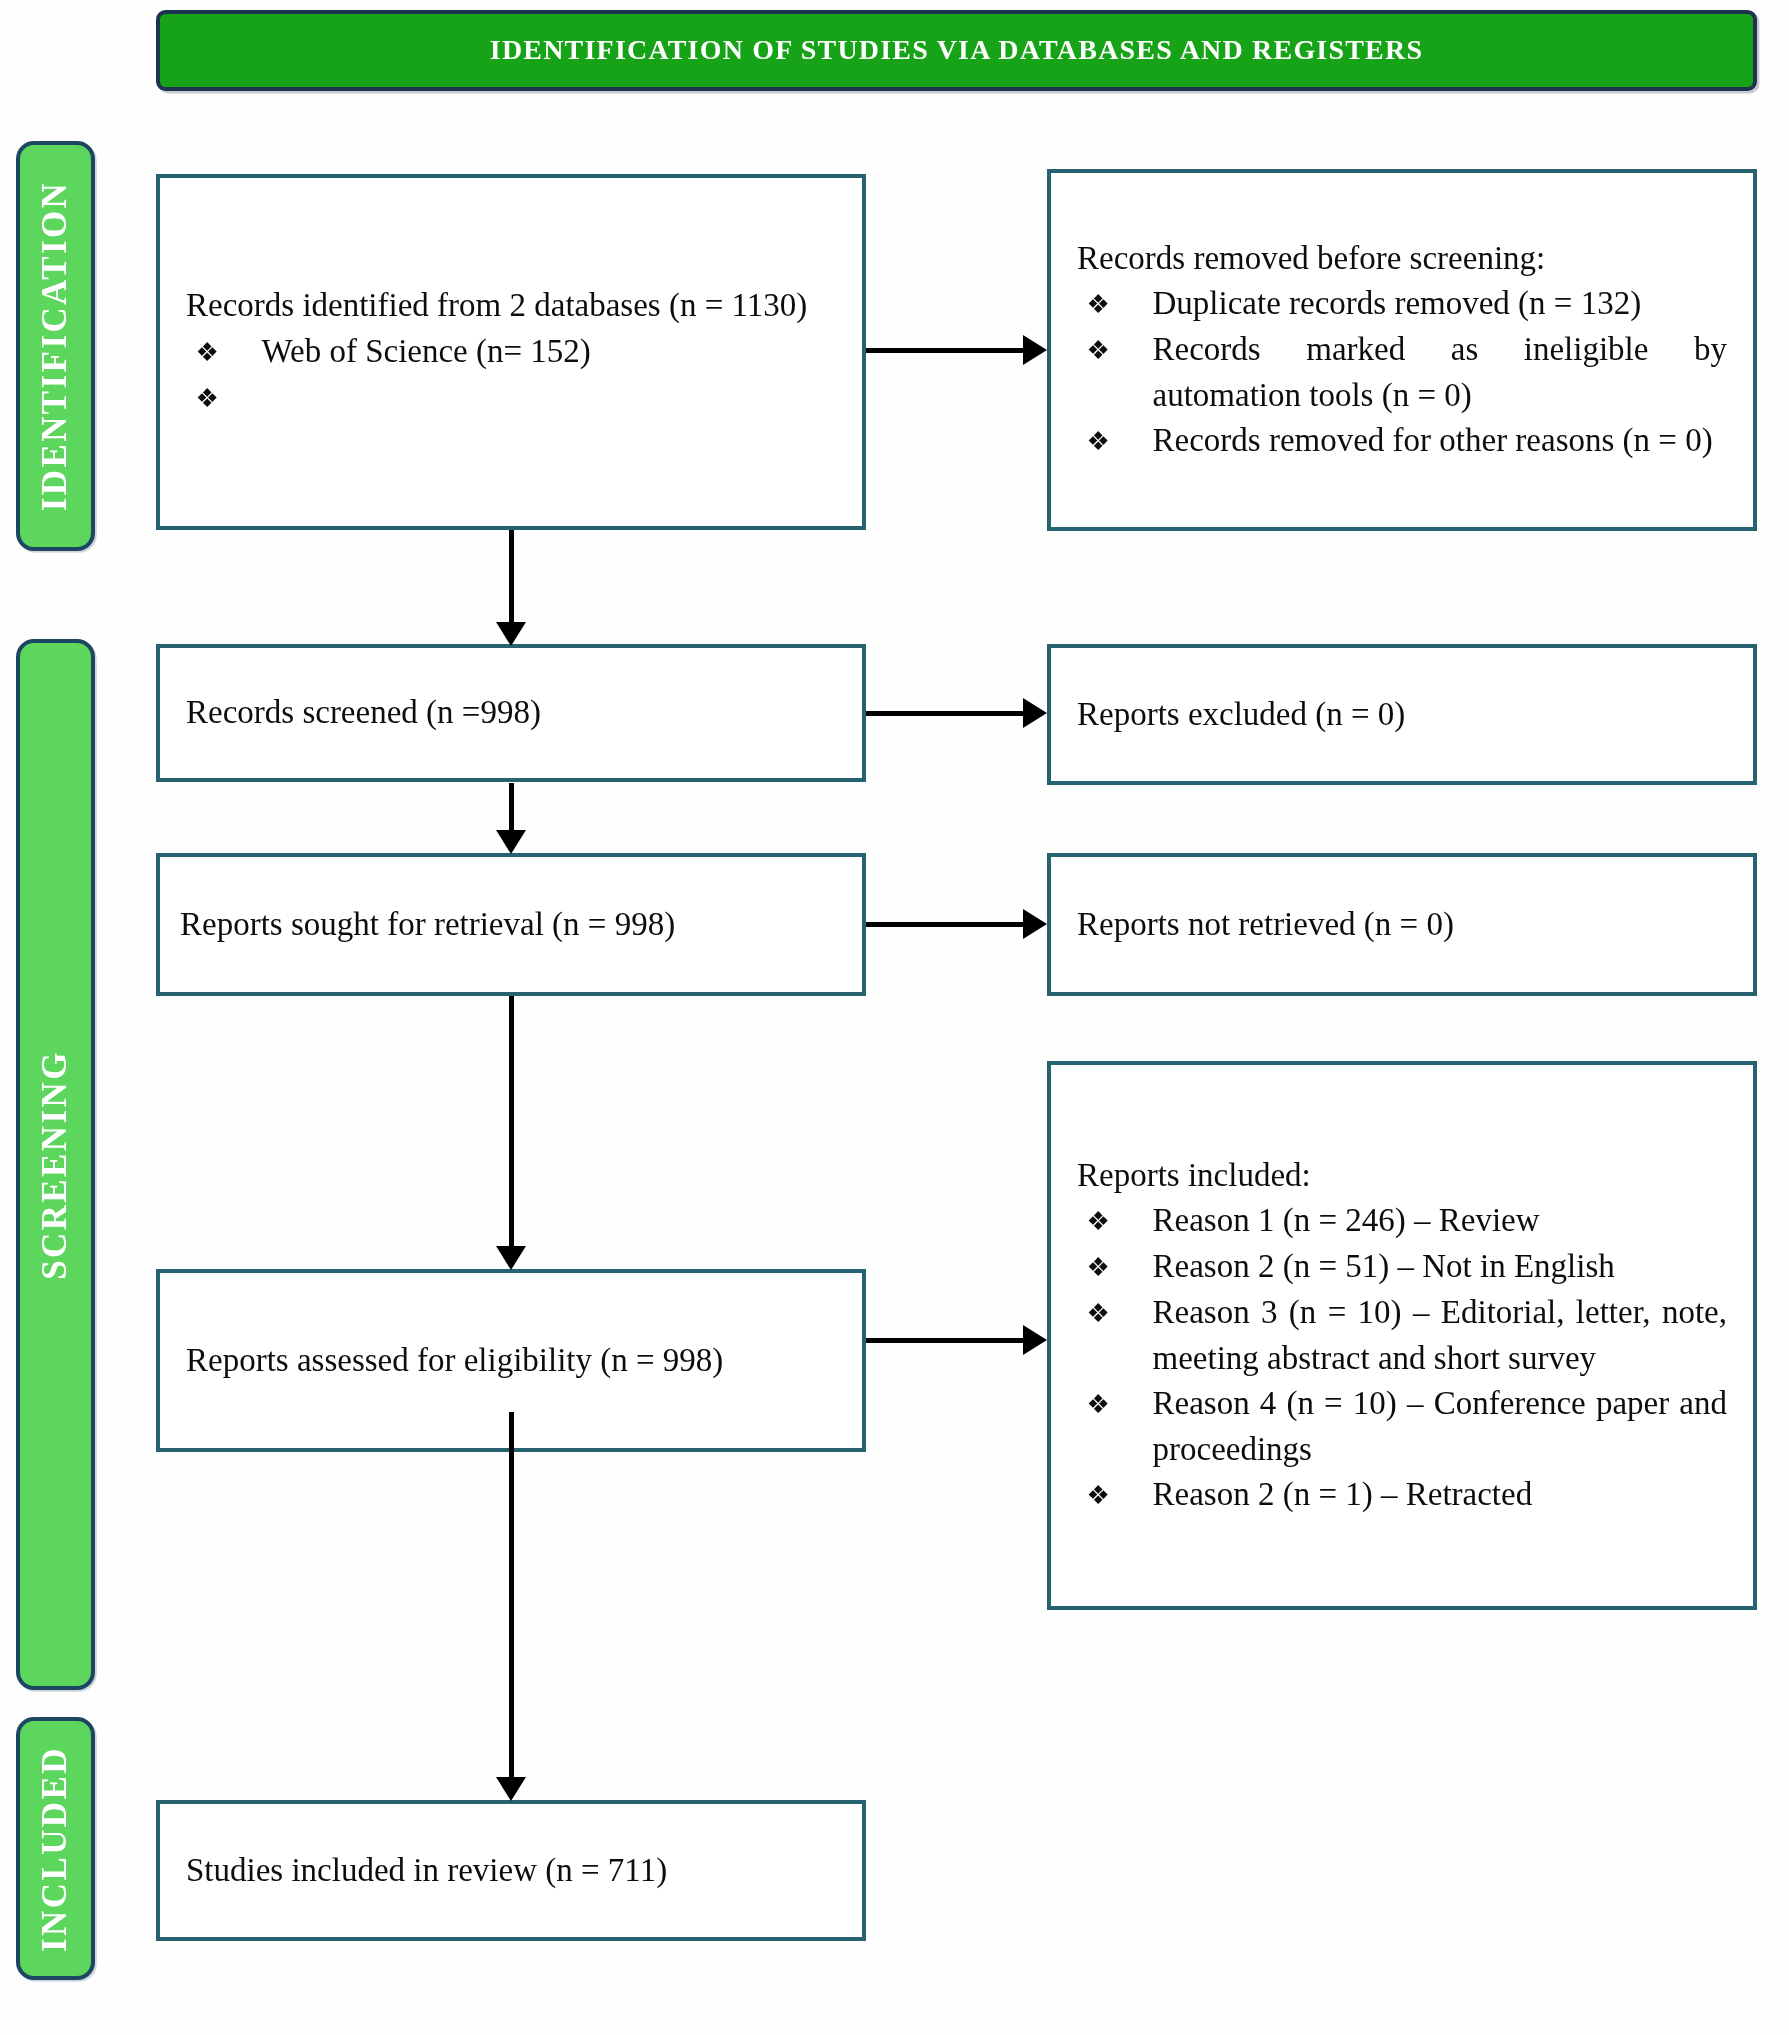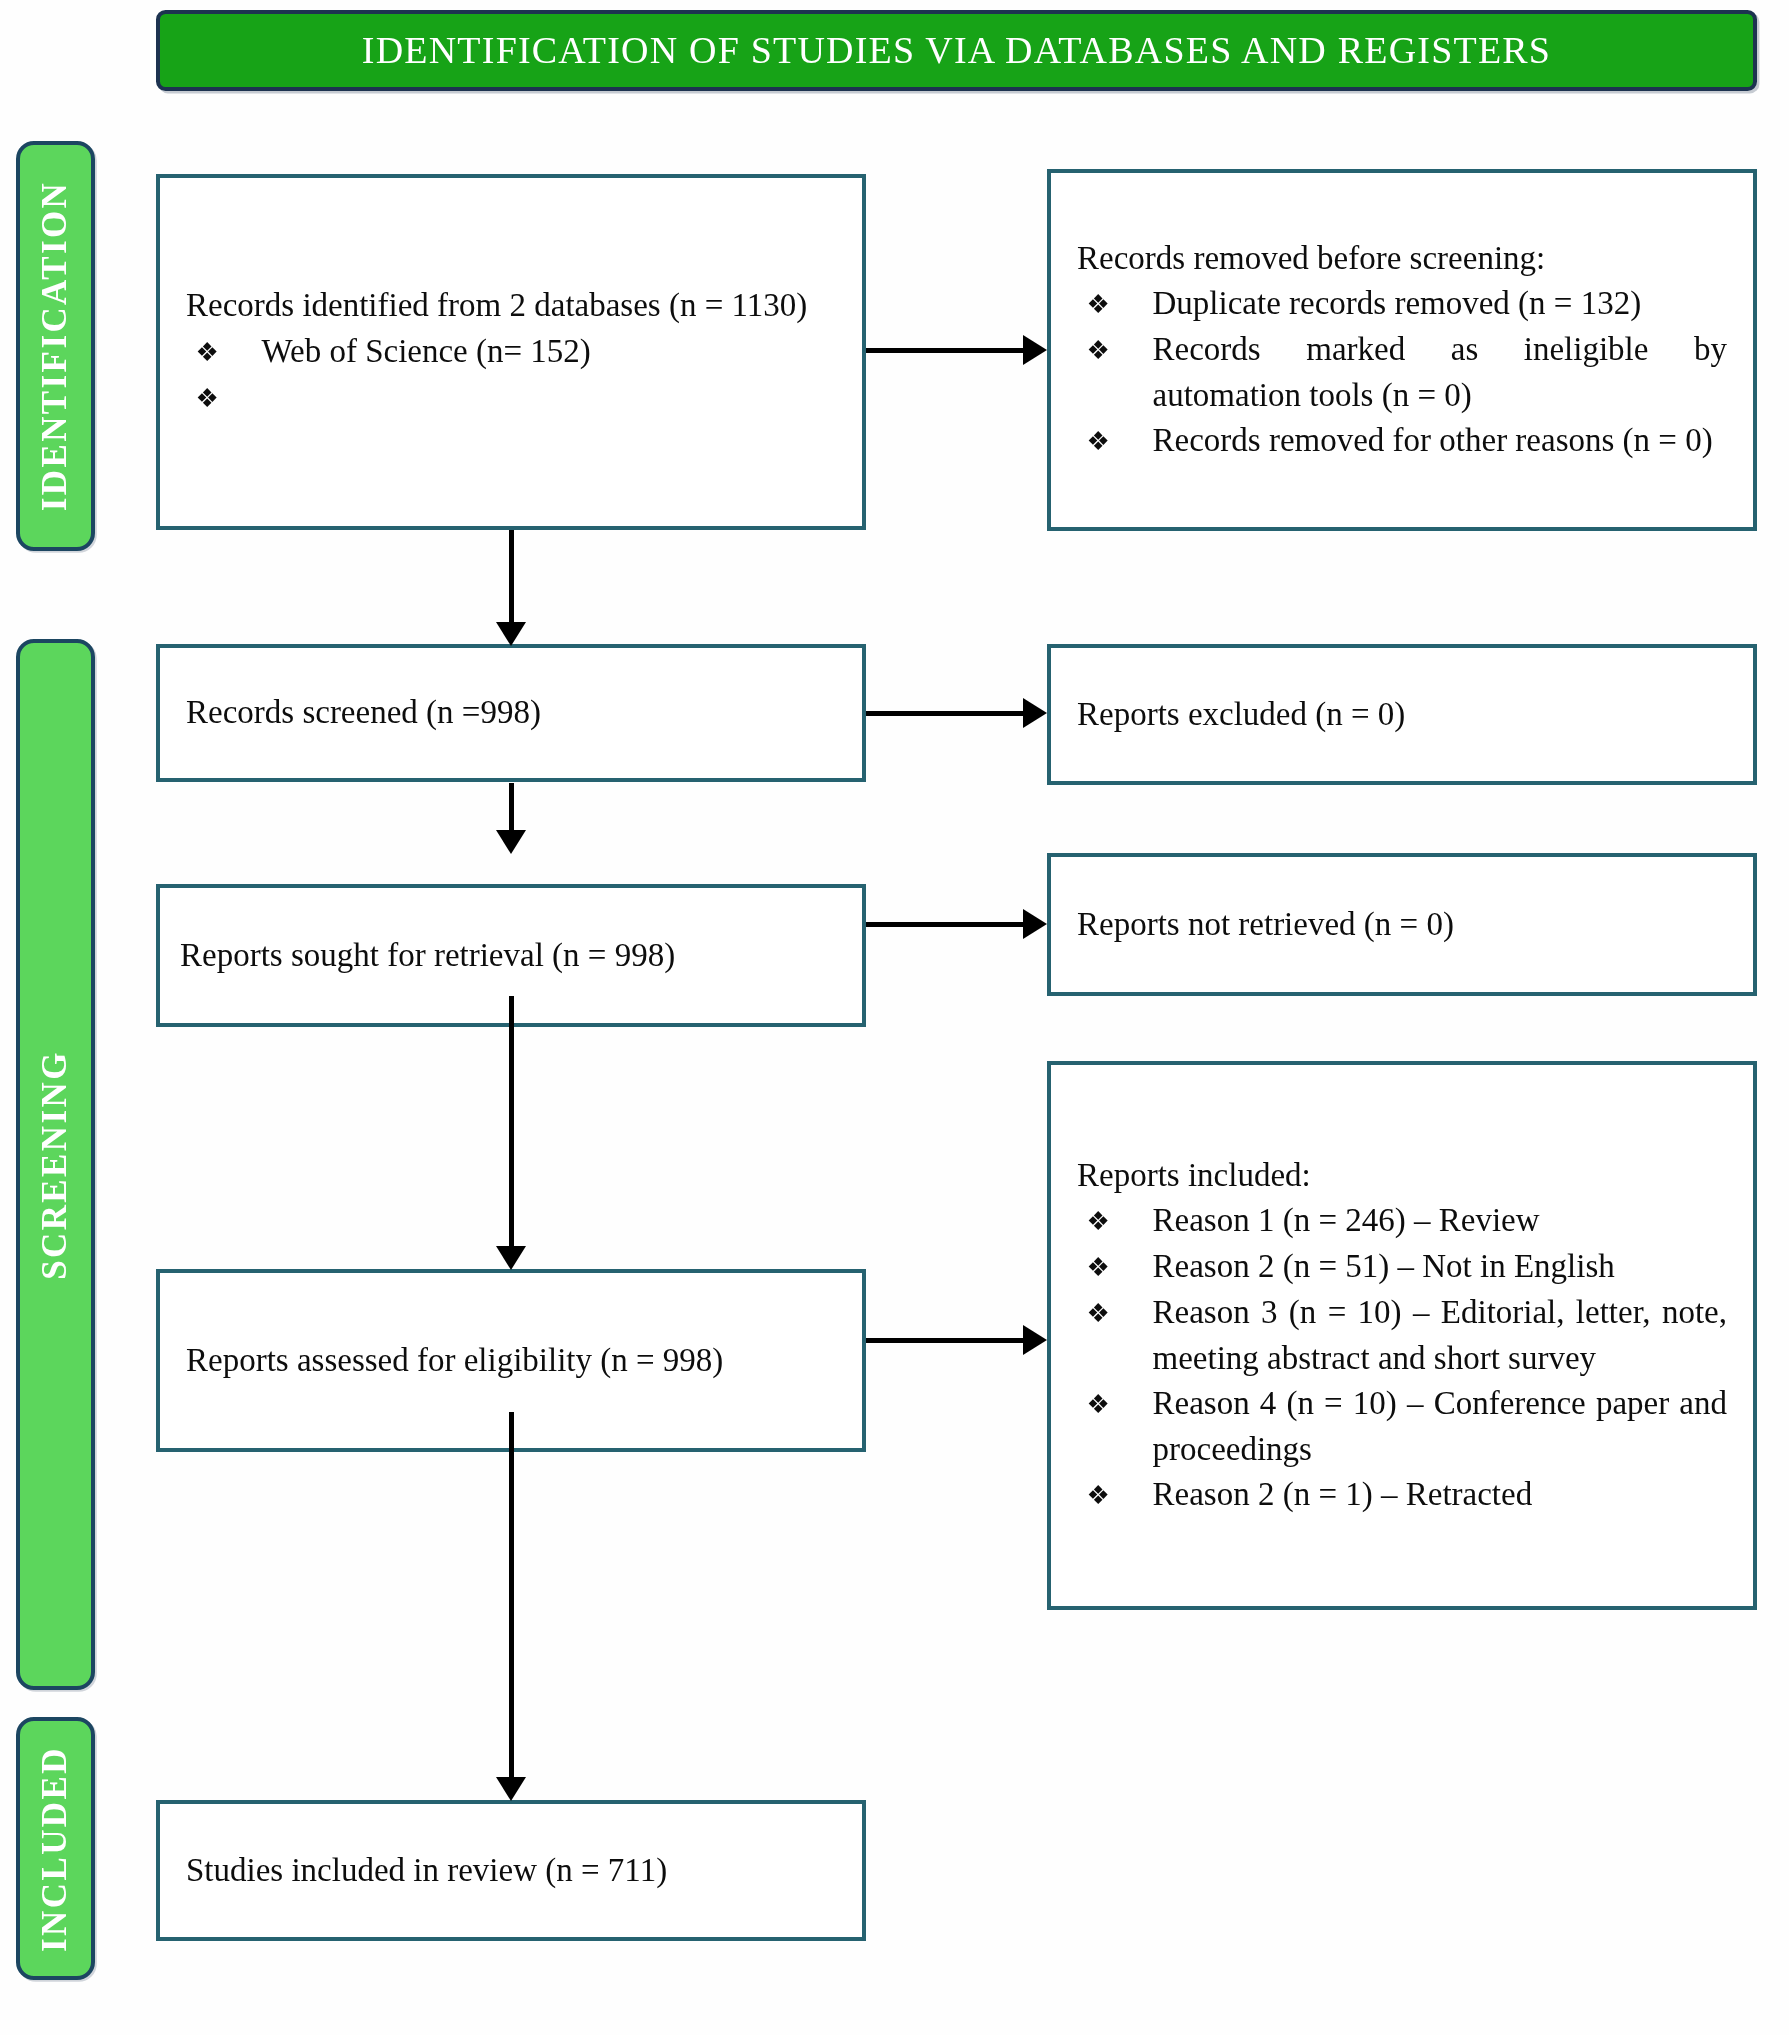--- a/index.html
+++ b/index.html
@@ -15,21 +15,21 @@
   .banner{
     position:absolute;left:156px;top:9.5px;width:1601px;height:81px;
     background:#17a317;
     border:4.2px solid #1d3350;
     border-radius:9.5px;
     box-sizing:border-box;
     display:flex;align-items:center;justify-content:center;
     box-shadow:2.4px 2.4px 0 rgba(30,50,80,.25);
   }
   .banner span{
-    color:#ffffff;font-size:38px;font-weight:400;letter-spacing:1.2px;
+    color:#ffffff;font-size:28px;font-weight:700;letter-spacing:1.2px;
     text-align:center;white-space:nowrap;
   }
   
   .stage{
     position:absolute;left:15.5px;width:79px;
     background:#5cd65c;
     border:4.2px solid #1c4661;
     border-radius:18px;
     box-sizing:border-box;
     display:flex;align-items:center;justify-content:center;
@@ -51,21 +51,21 @@
     border:4.8px solid #266270;
     box-sizing:border-box;
     display:flex;flex-direction:column;justify-content:center;
     padding:16.7px 26px;
     font-size:33px;line-height:1.38;
   }
   .box-identified{left:156px;top:174px;height:356px;}
   .box-removed{left:1047px;top:169px;height:362px;}
   .box-screened{left:156px;top:644px;height:138px;}
   .box-excluded-screening{left:1047px;top:644px;height:141px;}
-  .box-sought{left:156px;top:884px;height:143px;padding-left:20px;}
+  .box-sought{left:156px;top:853px;height:143px;padding-left:20px;}
   .box-not-retrieved{left:1047px;top:853px;height:143px;padding-left:26px;}
   .box-assessed{left:156px;top:1269px;height:183px;}
   .box-excluded-eligibility{left:1047px;top:1061px;height:549px;}
   .box-included{left:156px;top:1800px;height:141px;}
   .para{text-align:left;}
   .para.j{text-align:justify;}
   .brow{display:flex;}
   .bglyph{
     flex:0 0 auto;width:66px;padding-left:9.5px;
     font-family:"DejaVu Sans", sans-serif;

